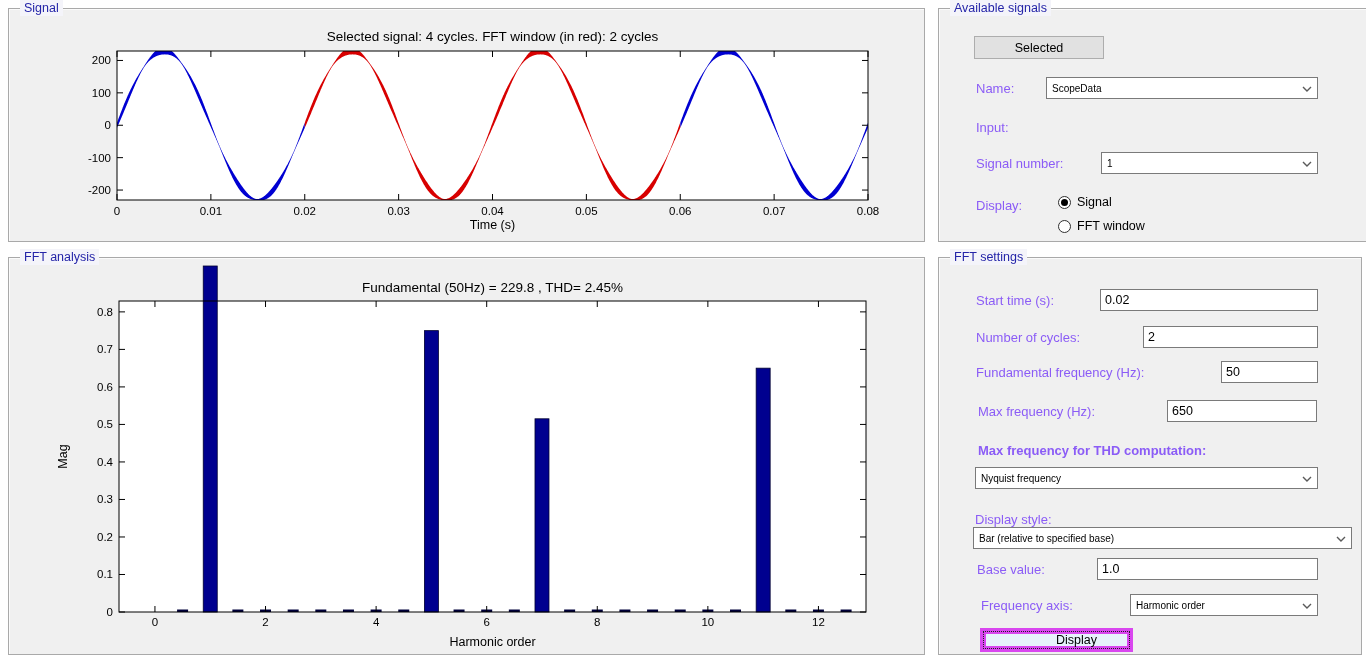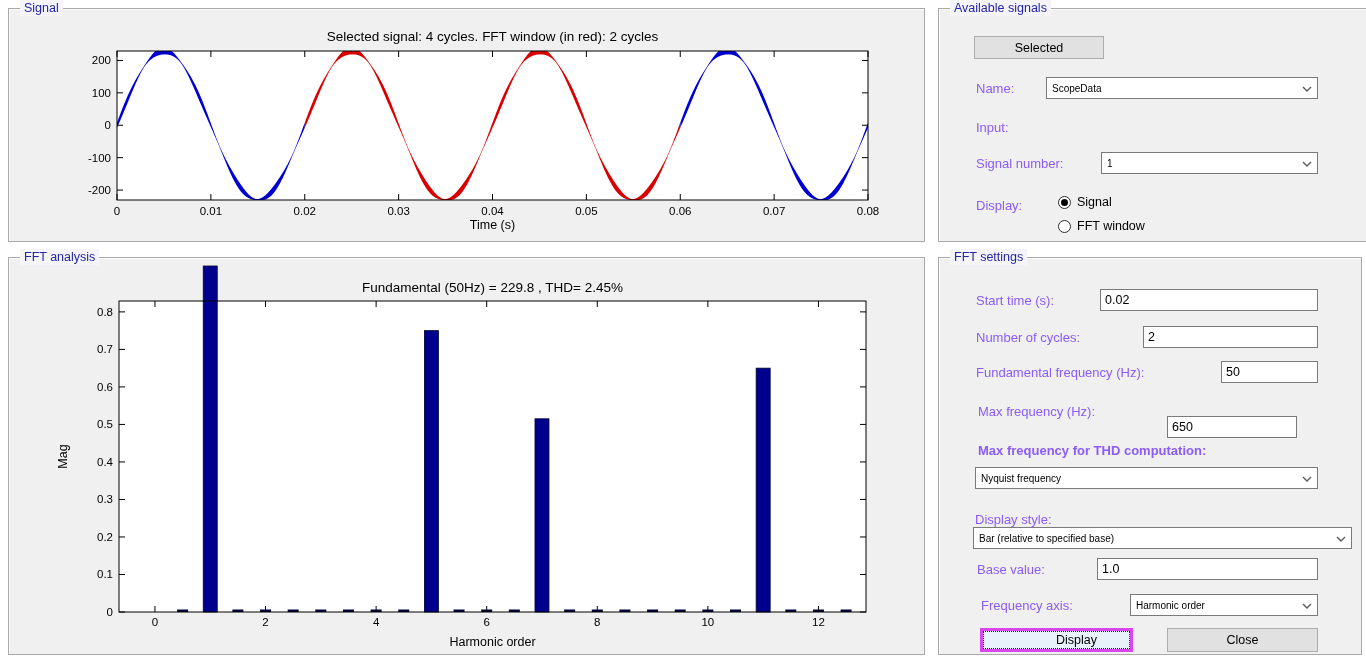--- a/index.html
+++ b/index.html
@@ -8,21 +8,21 @@
   .panel{position:absolute;background:#f0f0f0;border:1px solid #a9a9a9;
          box-shadow:inset 1px 1px 0 #fbfbfb;}
   .panel-label{position:absolute;top:-9px;left:11px;padding:0 4px;background:#f4f4fa;
          color:#2525a8;font-size:12.5px;line-height:16px;white-space:nowrap;}
   .panel > svg{position:absolute;left:0;top:0;}
   .lbl{position:absolute;font-size:13px;color:#8b5cf6;white-space:nowrap;line-height:15px;}
   .btn{position:absolute;display:flex;align-items:center;justify-content:center;
        background:#dddddd;border:1px solid #8f8f8f;font-size:12.5px;color:#000;
        box-sizing:border-box;cursor:default;}
   .btn-flat{background:#e1e1e1;border-color:#adadad;}
-  .btn-primary{background:#e7f2fb;border:3px solid #d946ef;outline:1px dotted #222;outline-offset:-4px;padding-left:40px;}
+  .btn-primary{background:#e7f2fb;border:6px solid #d946ef;outline:1px dotted #222;outline-offset:-4px;padding-left:40px;}
   .txt{position:absolute;box-sizing:border-box;height:22px;border:1px solid #7a7a7a;background:#fff;
        font-family:"Liberation Sans",sans-serif;font-size:12.5px;padding:1px 4px;color:#000;}
   .combo{position:absolute;box-sizing:border-box;height:22px;border:1px solid #7a7a7a;background:#fff;
        display:flex;align-items:center;padding-left:5px;font-size:10px;color:#000;cursor:default;}
   .combo .chev{position:absolute;right:3px;top:3px;width:15px;height:15px;
        display:flex;align-items:center;justify-content:center;}
   .radio-row{position:absolute;display:flex;align-items:center;gap:6px;cursor:default;}
   .rad{width:13px;height:13px;border:1px solid #2f2f2f;border-radius:50%;background:#fff;
        box-sizing:border-box;flex:0 0 auto;}
   .rad.sel::after{content:"";display:block;width:7px;height:7px;margin:2px;background:#000;border-radius:50%;}
@@ -223,21 +223,21 @@
     <div class="lbl" style="left:37px;top:35px;">Start time (s):</div>
     <input class="txt" style="left: 161px; top: 31px; width: 218px;" value="0.02">
 
     <div class="lbl" style="left:37px;top:72px;">Number of cycles:</div>
     <input class="txt" style="left: 204px; top: 68px; width: 175px;" value="2">
 
     <div class="lbl" style="left:37px;top:107px;">Fundamental frequency (Hz):</div>
     <input class="txt" style="left: 282px; top: 103px; width: 97px;" value="50">
 
     <div class="lbl" style="left:39px;top:146px;">Max frequency (Hz):</div>
-    <input class="txt" style="left: 228px; top: 142px; width: 130px; margin-top: 16px;" value="650">
+    <input class="txt" style="left: 228px; top: 142px; width: 150px;" value="650">
 
     <div class="lbl" style="left:39px;top:185px;font-weight:bold;">Max frequency for THD computation:</div>
     <div class="combo" style="left:36px;top:209px;width:343px;">
       <span>Nyquist frequency</span>
       <span class="chev">
         <svg width="10" height="6" viewBox="0 0 10 6">
             <polyline points="1,1 5,5 9,1" fill="none" stroke="#5a5a5a" stroke-width="1.4"></polyline>
           </svg>
       </span>
     </div>
@@ -259,15 +259,14 @@
     <div class="combo" style="left:191px;top:336px;width:188px;">
       <span>Harmonic order</span>
       <span class="chev">
         <svg width="10" height="6" viewBox="0 0 10 6">
             <polyline points="1,1 5,5 9,1" fill="none" stroke="#5a5a5a" stroke-width="1.4"></polyline>
           </svg>
       </span>
     </div>
 
     <div class="btn btn-primary" style="left:41px;top:370px;width:153px;height:24px;">Display</div>
-    <div class="btn btn-flat" style="left:228px;top:370px;width:151px;height:24px;">Close</div>
   </div>
 </div>
 
 </body></html>

